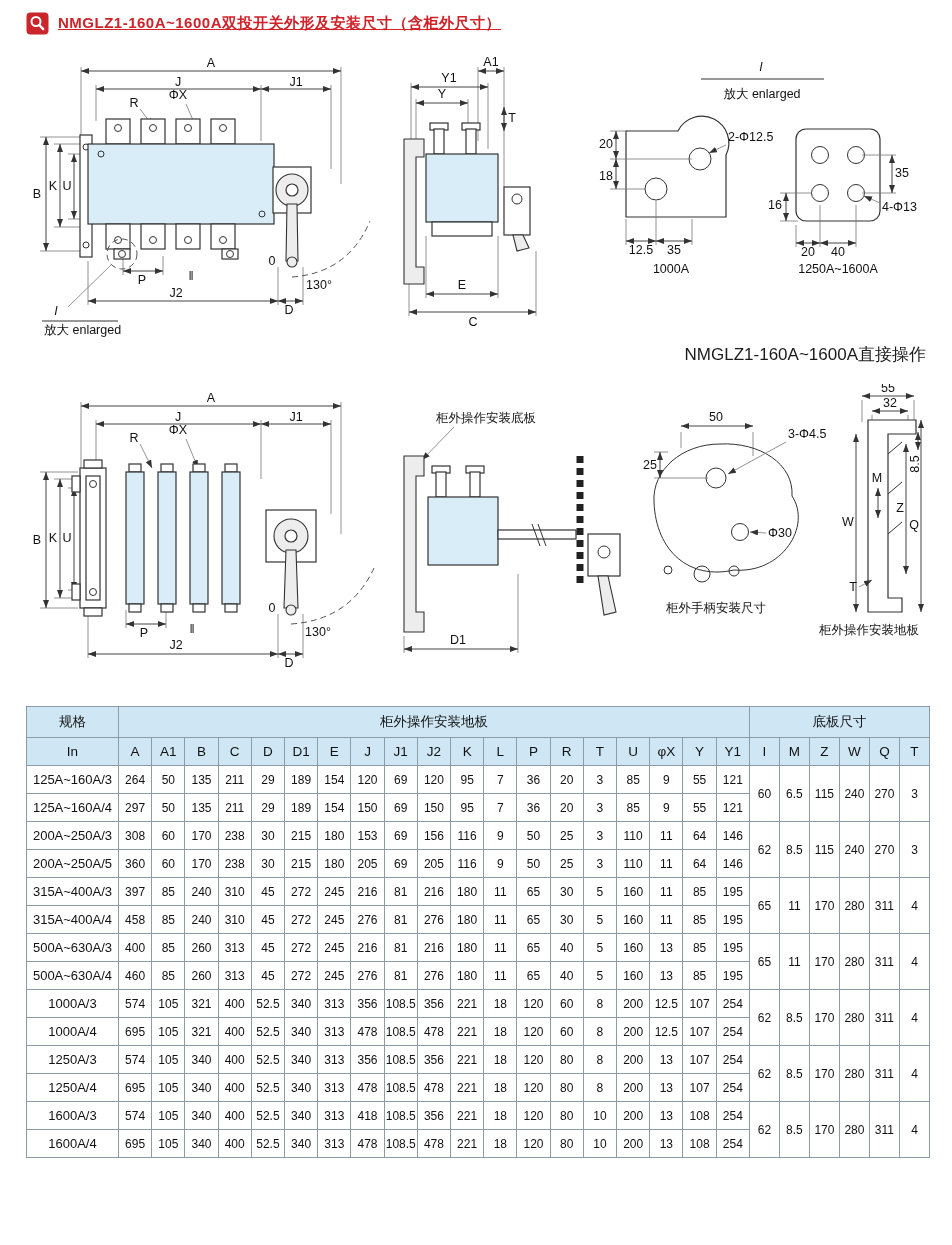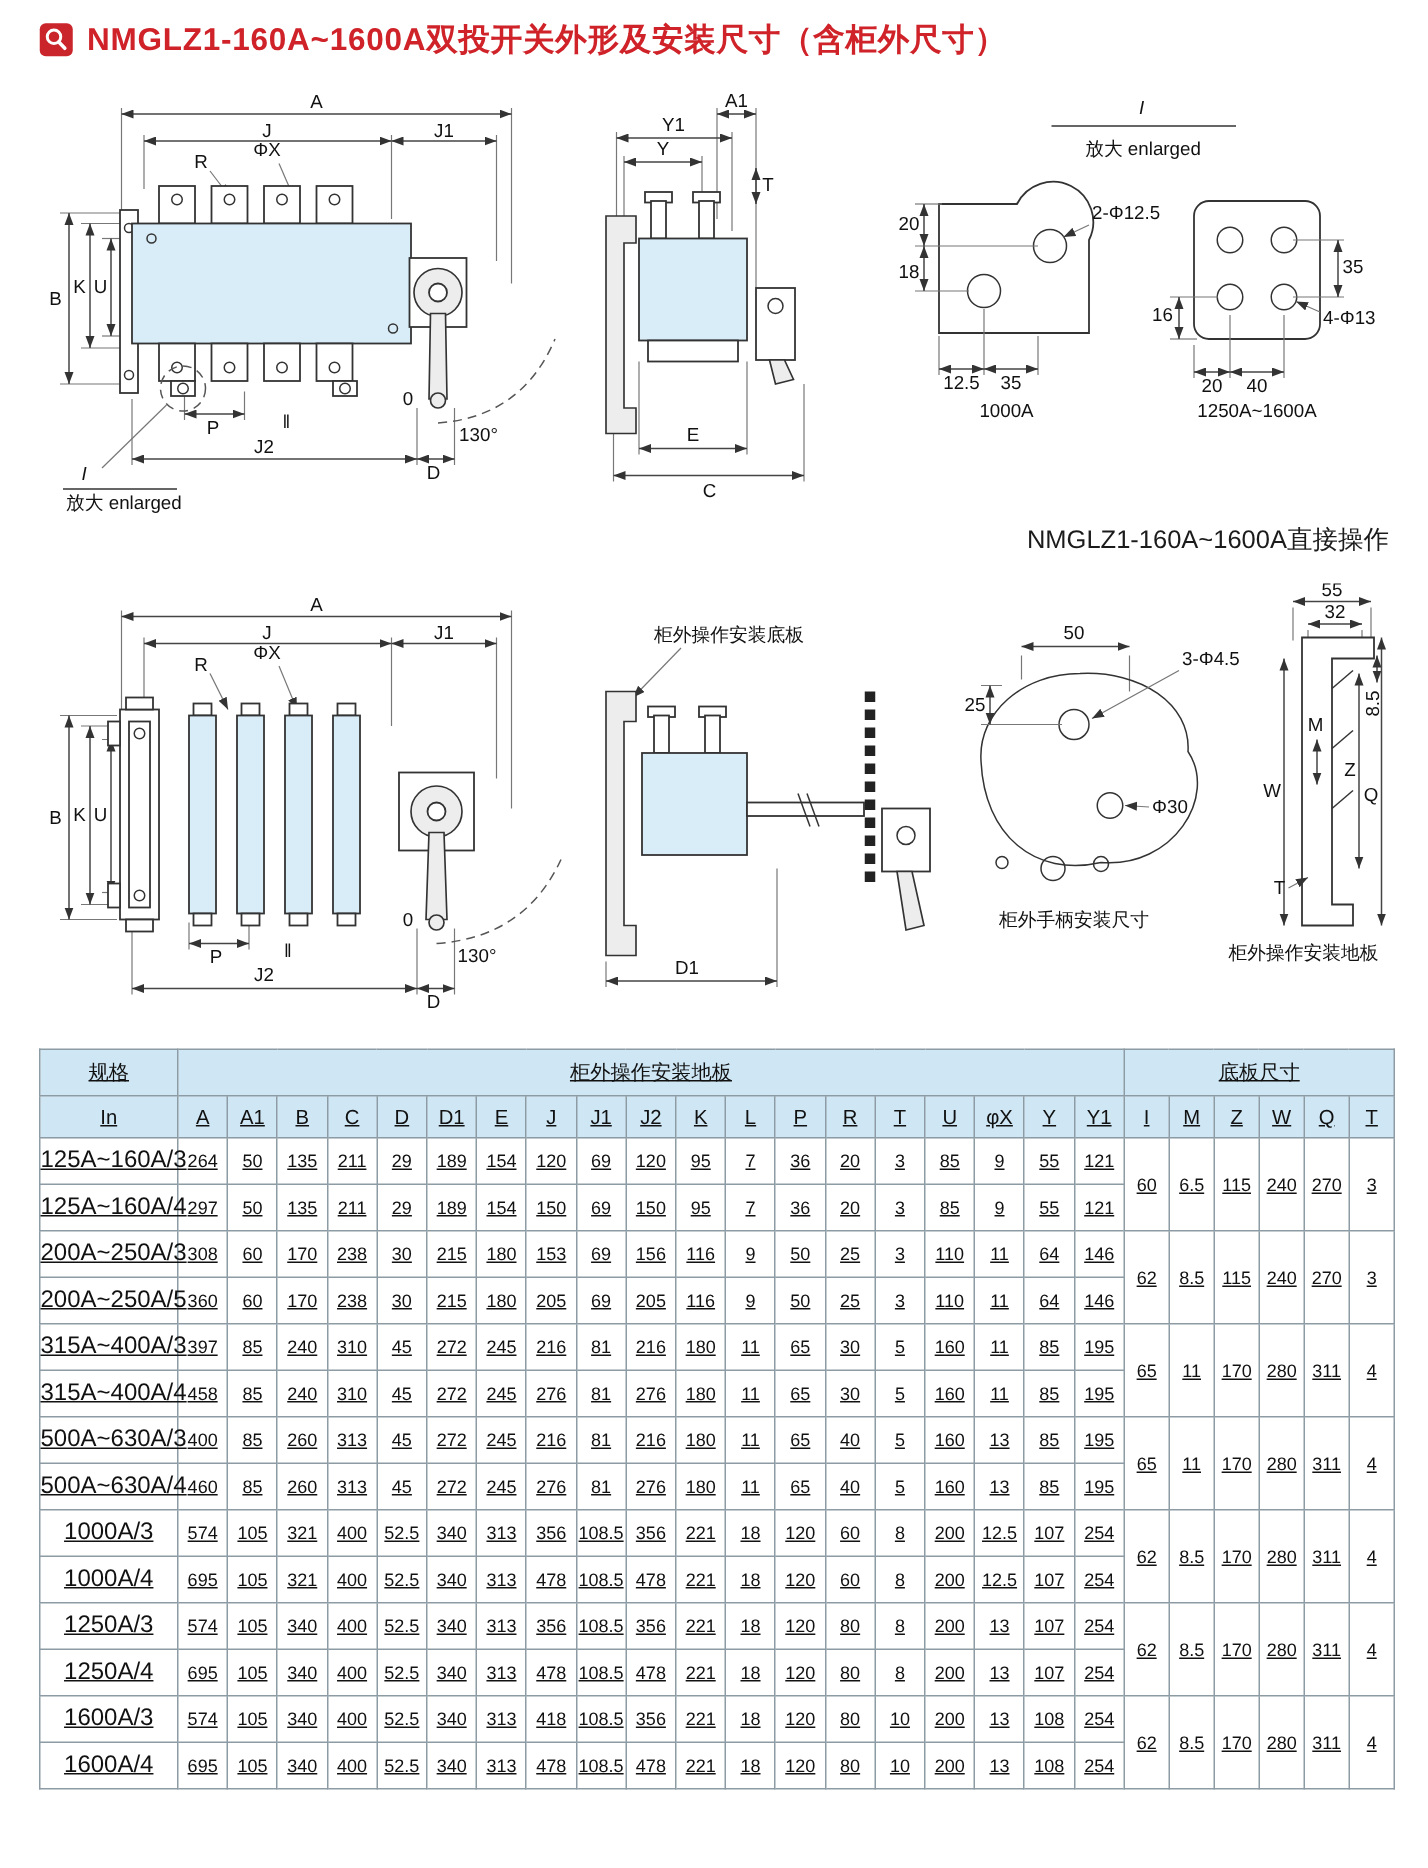--- a/index.html
+++ b/index.html
@@ -3,41 +3,41 @@
 <meta charset="utf-8">
 <style>
   html,body { margin:0; padding:0; background:#ffffff; }
   body {
     width:952px; box-sizing:border-box; padding:10px 22px 12px 26px;
     font-family:"Liberation Sans", sans-serif; color:#111;
   }
   
   .title-row { display:flex; align-items:center; gap:9px; margin:2px 0 14px; }
   .title-icon { width:23px; height:23px; flex:0 0 auto; }
-  .page-title { font-size:21px; font-weight:bold; color:#cf2229; letter-spacing:0.5px; }
+  .page-title { font-size:15px; font-weight:bold; color:#cf2229; letter-spacing:0.5px;text-decoration:underline; }
   
   .figwrap { width:900px; }
   .fig { display:block; }
   .fig text { font-family:"Liberation Sans", sans-serif; font-size:12.5px; fill:#111; }
   .fig .d   { stroke:#444; stroke-width:1; fill:none; }
   .fig .e   { stroke:#777; stroke-width:0.8; fill:none; }
   .fig .out { stroke:#333; stroke-width:1.2; fill:#ffffff; }
   .fig .body{ stroke:#333; stroke-width:1.2; fill:#d9edf8; }
   .fig .grey{ stroke:#333; stroke-width:1.1; fill:#ededed; }
   .fig .dash{ stroke:#555; stroke-width:1; fill:none; stroke-dasharray:6 4; }
   .fig .thin{ stroke:#333; stroke-width:1; fill:none; }
   .fig-caption { text-align:right; font-size:17px; color:#1b1b1b; margin:4px 0 18px; }
   
-  table.dims { border-collapse:collapse; width:904px; table-layout:fixed; margin-top:10px;
-               border:1.5px solid #7f919c;text-decoration:underline; }
+  table.dims { border-collapse:collapse; width:904px; table-layout:fixed; margin-top:22px;
+               border:1.5px solid #7f919c; }
   .dims th, .dims td { border:1px solid #8d9ba4; text-align:center; vertical-align:middle;
                        padding:6px 0; white-space:nowrap; }
   .dims thead th { background:#cfe7f5; font-weight:normal; font-size:13.5px; color:#111; }
   .dims td { font-size:12px; color:#111; background:#fff; }
-  .dims td.spec-col { font-size:16px; }
+  .dims td.spec-col { font-size:13px; }
 </style>
 </head>
 <body>
 
 <div class="title-row">
   <svg class="title-icon" viewBox="0 0 23 23">
     <rect x="0.5" y="0.5" width="22" height="22" rx="4" fill="#c9252b"></rect>
     <circle cx="10" cy="9.5" r="4.5" fill="none" stroke="#fff" stroke-width="2"></circle>
     <line x1="13.2" y1="13" x2="17.2" y2="17.2" stroke="#fff" stroke-width="2.4" stroke-linecap="round"></line>
   </svg>

